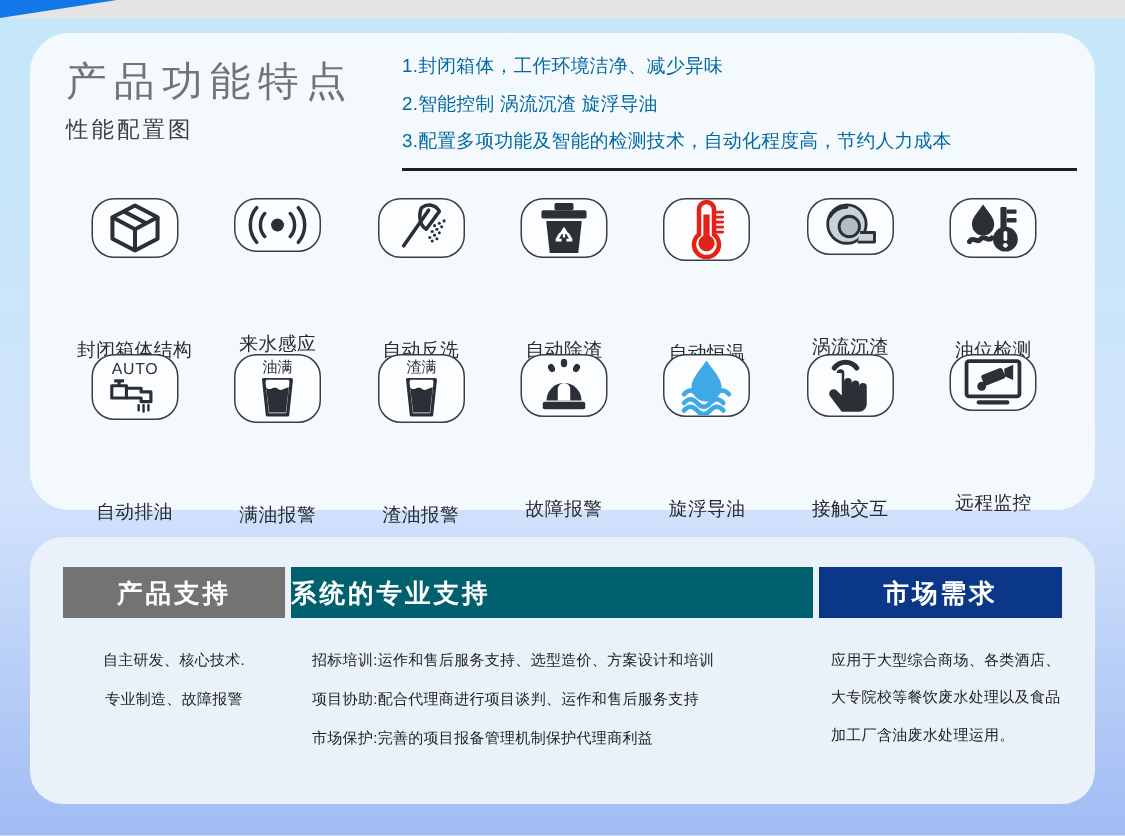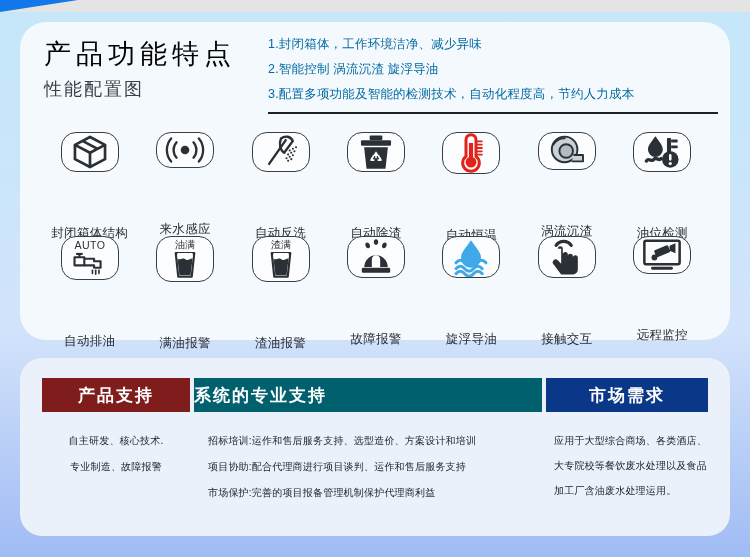--- a/index.html
+++ b/index.html
@@ -61,28 +61,28 @@
     height: 108px;
   }
   .header-left {
     position: absolute;
     left: 24px;
     top: 16px;
     width: 230px;
   }
   .title-main {
     font-size: 27px;
-    color: #000000;
+    color: #737373;
     letter-spacing: 5px;
     line-height: 1.25;
     font-weight: 400;
     white-space: nowrap;
   }
   .title-sub {
-    font-size: 18px;
+    font-size: 15px;
     color: #3b4048;
     letter-spacing: 2px;
     line-height: 1.5;
     margin-top: 4px;
     white-space: nowrap;
   }
 
   .header-right {
     position: absolute;
     left: 248px;
@@ -167,21 +167,21 @@
     height: 34px;
     display: flex;
     align-items: center;
     justify-content: center;
     color: #ffffff;
     font-size: 17px;
     font-weight: bold;
     letter-spacing: 2px;
     white-space: nowrap;
   }
-  .head-teal  { background: #7f1d1d; }
+  .head-teal  { background: #737373; }
   .head-dark  { background: #00606e; justify-content: flex-start; padding-left: 0; }
   .head-navy  { background: #0a3788; }
 
   .panel-body {
     margin-top: 16px;
     font-size: 10px;
     color: #1c2026;
     line-height: 26px;
     letter-spacing: 0.2px;
   }

